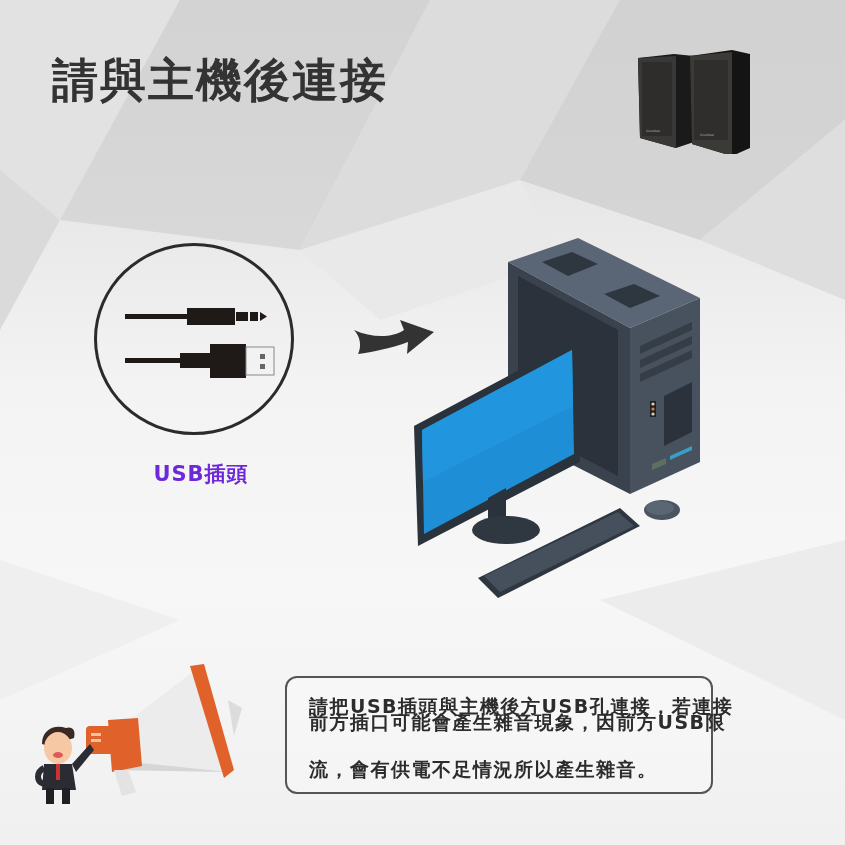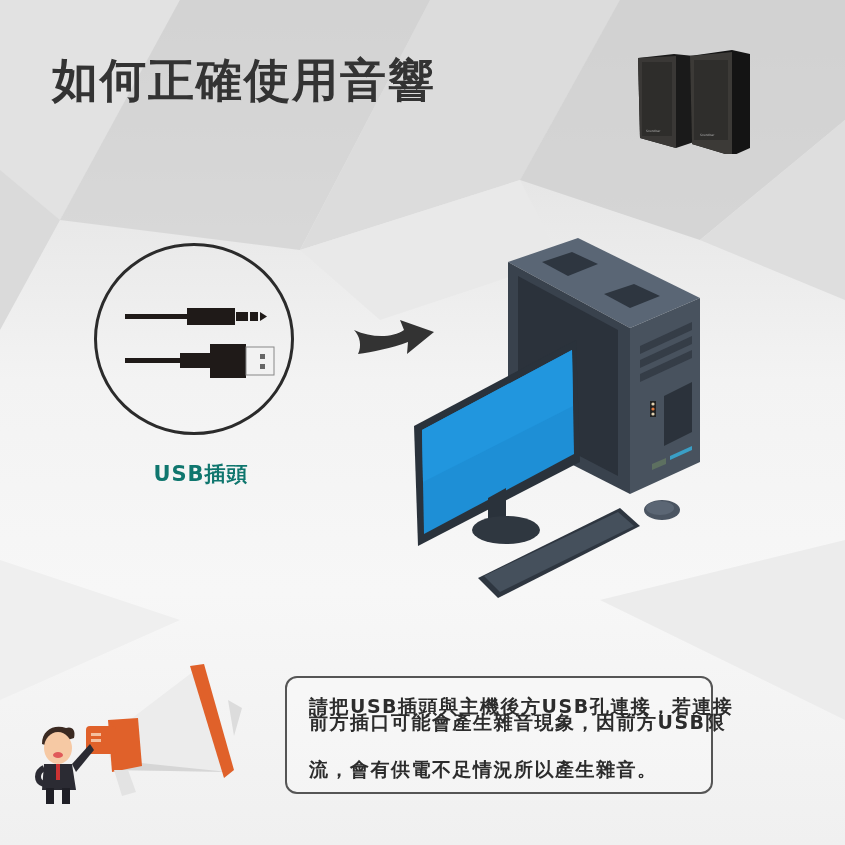--- a/index.html
+++ b/index.html
@@ -15,21 +15,21 @@
     line-height: 56px; white-space: nowrap;
   }
   .speakers { position: absolute; left: 632px; top: 44px; z-index: 2; }
   .cable-circle {
     position: absolute; left: 94px; top: 243px; width: 200px; height: 192px;
     border: 3px solid #2b2b2b; border-radius: 50%; z-index: 2; box-sizing: border-box;
   }
   .cable-svg { position: absolute; left: 0; top: 0; }
   .cable-caption {
     position: absolute; left: 96px; top: 458px; width: 210px; z-index: 2;
-    text-align: center; color: #0f766e; font-weight: bold; font-size: 21px; line-height: 32px;
+    text-align: center; color: #6d28d9; font-weight: bold; font-size: 21px; line-height: 32px;
     letter-spacing: 1px;
   }
   .arrow { position: absolute; left: 352px; top: 318px; z-index: 2; }
   .computer { position: absolute; left: 408px; top: 236px; z-index: 2; }
   .megaphone { position: absolute; left: 28px; top: 660px; z-index: 2; }
   .note-box {
     position: absolute; left: 285px; top: 676px; width: 428px; height: 118px;
     border: 2.5px solid #555; border-radius: 12px; box-sizing: border-box; z-index: 2;
     background: rgba(255,255,255,0.25);
   }
@@ -46,21 +46,21 @@
   <polygon points="180,0 430,0 300,250 60,220" fill="#d0d0d0" opacity="0.7"></polygon>
   <polygon points="430,0 620,0 520,180 300,250" fill="#dcdcdc"></polygon>
   <polygon points="620,0 845,0 845,120 700,240 520,180" fill="#cfcfcf" opacity="0.8"></polygon>
   <polygon points="0,170 60,220 0,330" fill="#dadada"></polygon>
   <polygon points="300,250 520,180 560,260 380,320" fill="#e9e9e9"></polygon>
   <polygon points="700,240 845,120 845,300" fill="#dedede"></polygon>
   <polygon points="0,560 180,620 0,700" fill="#efefef"></polygon>
   <polygon points="600,600 845,540 845,720" fill="#ececec"></polygon>
 </svg>
 
-<div class="title">如何正確使用音響</div>
+<div class="title">請與主機後連接</div>
 
 <svg class="speakers" width="130" height="110" viewBox="0 0 130 110">
 
   <polygon points="6,14 42,10 62,12 62,98 44,104 8,94" fill="#1a1a1a"></polygon>
   <polygon points="6,14 44,12 44,104 8,94" fill="#3a3836"></polygon>
   <rect x="10" y="18" width="30" height="74" fill="#2e2d2b"></rect>
   <text x="14" y="88" font-size="3" fill="#aaa">Soundbar</text>
 
   <polygon points="58,12 100,6 118,10 118,104 100,112 60,100" fill="#141414"></polygon>
   <polygon points="58,12 100,8 100,112 60,100" fill="#3c3a37"></polygon>

